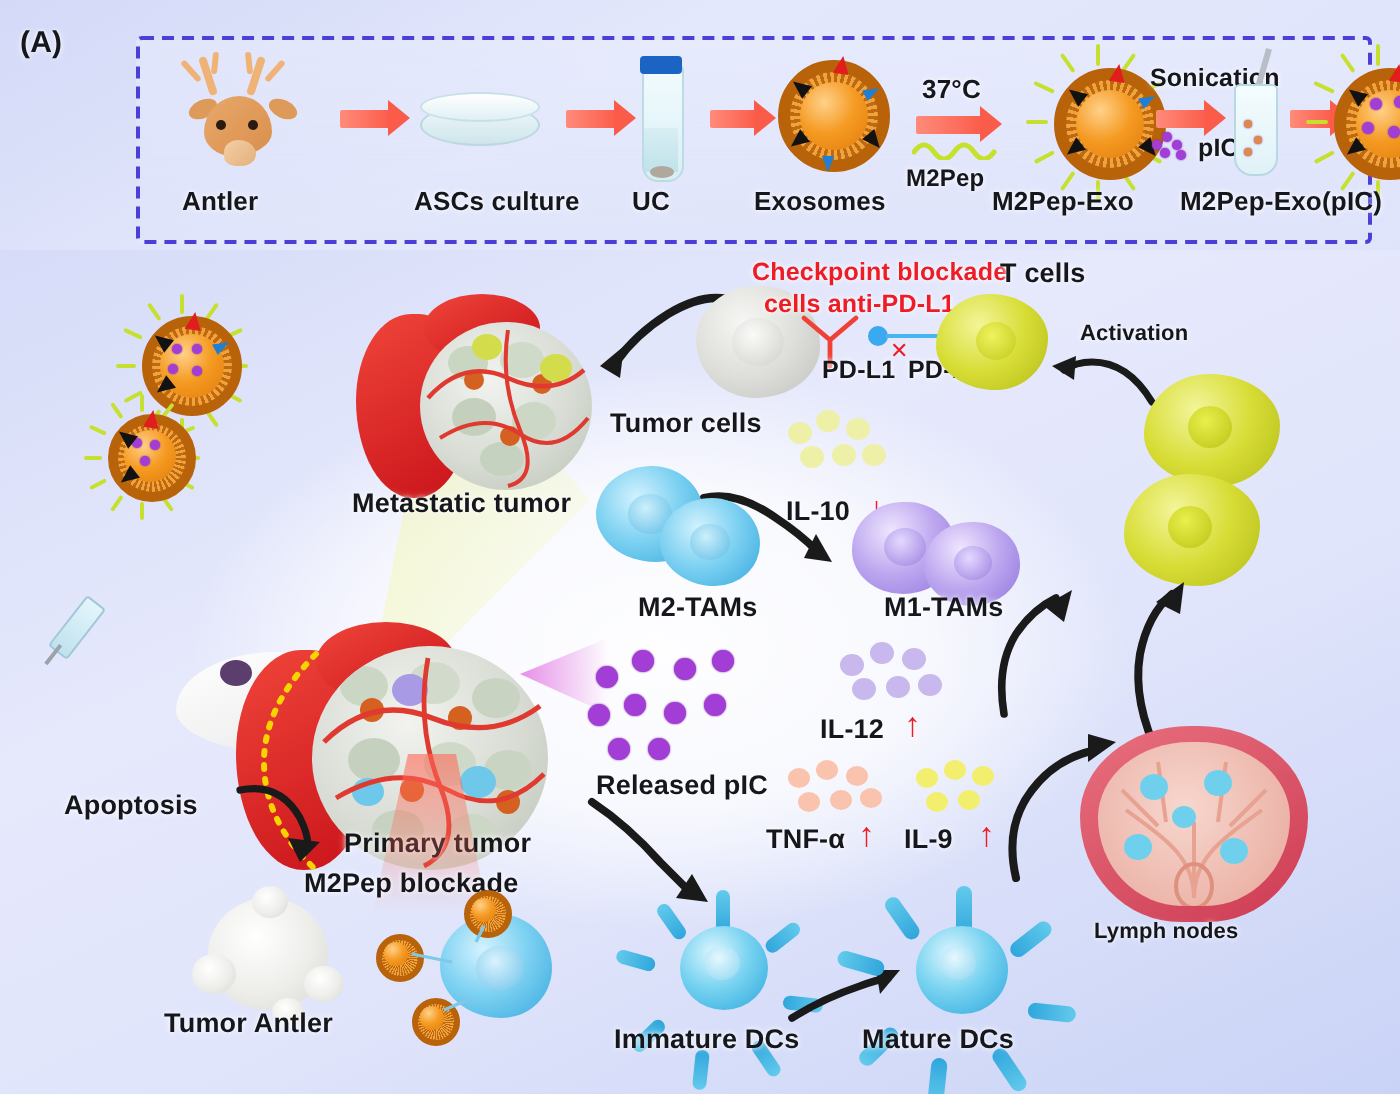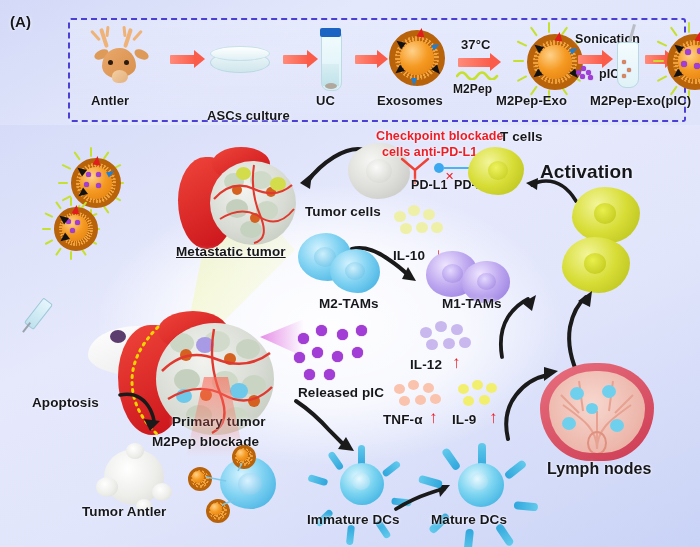--- a/index.html
+++ b/index.html
@@ -259,21 +259,21 @@
     <div class="deer-eye" style="left:36px;top:34px;"></div>
   </div>
   <div class="lbl" style="left:91px;top:94px;font-size:13px;">Antler</div>
 
   <div class="arrowA abs" style="left:170px;top:55px;width:26px;"></div>
 
   <div class="abs" style="left:210px;top:42px;width:62px;height:30px;">
     <div class="dish-body" style="left:0;top:10px;"></div>
     <div class="dish-lid" style="left:0;top:4px;"></div>
   </div>
-  <div class="lbl" style="left:207px;top:109px;font-size:13px;">ASCs culture</div>
+  <div class="lbl" style="left:207px;top:94px;font-size:13px;">ASCs culture</div>
 
   <div class="arrowA abs" style="left:283px;top:55px;width:26px;"></div>
 
   <div class="abs" style="left:320px;top:26px;width:24px;height:70px;">
     <div class="tube-body" style="left:1px;top:6px;"></div>
     <div class="tube-cap" style="left:0;top:2px;"></div>
     <div class="tube-liquid" style="left:2px;top:38px;"></div>
     <div class="tube-pellet" style="left:5px;top:57px;"></div>
   </div>
   <div class="lbl" style="left:316px;top:94px;font-size:13px;">UC</div>
@@ -462,21 +462,21 @@
         <div class="tcellblob" style="left:40px;top:52px;width:10px;height:10px;background:#d4611f;border-radius:50%;"></div>
         <div class="tcellblob" style="left:60px;top:16px;width:16px;height:14px;background:#d3dc4a;"></div>
         <div class="tcellblob" style="left:26px;top:6px;width:15px;height:13px;background:#d3dc4a;"></div>
       </div>
       <svg class="abs" style="left:30px;top:12px;" width="92" height="90" viewBox="0 0 92 90">
         <path d="M6,40 Q24,20 46,30 T84,26" stroke="#e0392f" stroke-width="2.2" fill="none"></path>
         <path d="M12,60 Q34,46 52,58 T86,50" stroke="#e0392f" stroke-width="2" fill="none"></path>
         <path d="M46,6 Q42,32 52,56 T46,84" stroke="#e0392f" stroke-width="2" fill="none"></path>
       </svg>
     </div>
-    <div class="lbl" style="left:176px;top:120px;font-size:13.5px;text-decoration:underline;">Metastatic tumor</div>
+    <div class="lbl" style="left:176px;top:120px;font-size:13.5px;">Metastatic tumor</div>
 
     <svg class="carrow abs" style="left:296px;top:18px;" width="76" height="52" viewBox="0 0 76 52">
       <path d="M72,8 Q58,2 38,14 Q22,24 12,38" stroke="#1a1a1a" stroke-width="4.2" fill="none" stroke-linecap="round"></path>
       <polygon points="14,46 4,40 16,30" fill="#1a1a1a"></polygon>
     </svg>
 
     <div class="abs" style="left:348px;top:18px;width:66px;height:60px;">
       <div class="cell-grey" style="left:0;top:0;width:62px;height:56px;"></div>
       <div class="nucleus" style="left:18px;top:16px;width:26px;height:24px;background:radial-gradient(circle at 40% 35%,#fafaf8,#cfd0cb);"></div>
     </div>
@@ -493,21 +493,21 @@
     <div class="pd-x abs" style="left:445px;top:46px;">✕</div>
     <div class="lbl" style="left:411px;top:54px;font-size:12.5px;">PD-L1</div>
     <div class="lbl" style="left:454px;top:54px;font-size:12.5px;">PD-1</div>
 
     <div class="abs" style="left:468px;top:22px;width:58px;height:50px;">
       <div class="cell-yellow" style="left:0;top:0;width:56px;height:48px;"></div>
       <div class="nucleus" style="left:20px;top:14px;width:20px;height:19px;background:radial-gradient(circle at 40% 35%,#eef35f,#c2c91a);"></div>
     </div>
     <div class="lbl" style="left:500px;top:5px;font-size:13.5px;">T cells</div>
 
-    <div class="lbl" style="left:540px;top:37px;font-size:19px;">Activation</div>
+    <div class="lbl" style="left:540px;top:37px;font-size:11px;">Activation</div>
     <svg class="carrow abs" style="left:524px;top:48px;" width="56" height="34" viewBox="0 0 56 34">
       <path d="M52,28 Q40,8 22,8 Q14,8 8,12" stroke="#1a1a1a" stroke-width="3.6" fill="none" stroke-linecap="round"></path>
       <polygon points="2,10 14,5 13,17" fill="#1a1a1a"></polygon>
     </svg>
 
     <div class="abs" style="left:572px;top:62px;width:70px;height:58px;">
       <div class="cell-yellow" style="left:0;top:0;width:68px;height:56px;"></div>
       <div class="nucleus" style="left:22px;top:16px;width:22px;height:21px;background:radial-gradient(circle at 40% 35%,#e9ef4c,#bcc315);"></div>
     </div>
     <div class="abs" style="left:562px;top:112px;width:70px;height:58px;">
@@ -749,20 +749,20 @@
         <path d="M48,78 C48,56 30,46 14,34 M48,78 C48,56 66,46 82,34 M48,78 L48,40
                  M30,10 L34,40 M64,10 L60,40 M12,24 L30,42 M84,24 L66,42" stroke="#e7a292" stroke-width="2" fill="none"></path>
         <ellipse cx="48" cy="72" rx="9" ry="11" fill="none" stroke="#e0907e" stroke-width="2"></ellipse>
       </svg>
       <div class="tcellblob" style="left:30px;top:24px;width:14px;height:13px;background:#6fd0ee;border-radius:50%;"></div>
       <div class="tcellblob" style="left:62px;top:22px;width:14px;height:13px;background:#6fd0ee;border-radius:50%;"></div>
       <div class="tcellblob" style="left:22px;top:54px;width:14px;height:13px;background:#6fd0ee;border-radius:50%;"></div>
       <div class="tcellblob" style="left:70px;top:56px;width:14px;height:13px;background:#6fd0ee;border-radius:50%;"></div>
       <div class="tcellblob" style="left:46px;top:40px;width:12px;height:11px;background:#6fd0ee;border-radius:50%;"></div>
     </div>
-    <div class="lbl" style="left:547px;top:336px;font-size:16px;">Lymph nodes</div>
+    <div class="lbl" style="left:547px;top:336px;font-size:11px;">Lymph nodes</div>
 
   </div>
 
   <div class="lbl panel-tag abs" style="left:10px;top:128px;">(B)</div>
 
 
 </div>
 
 </body></html>

